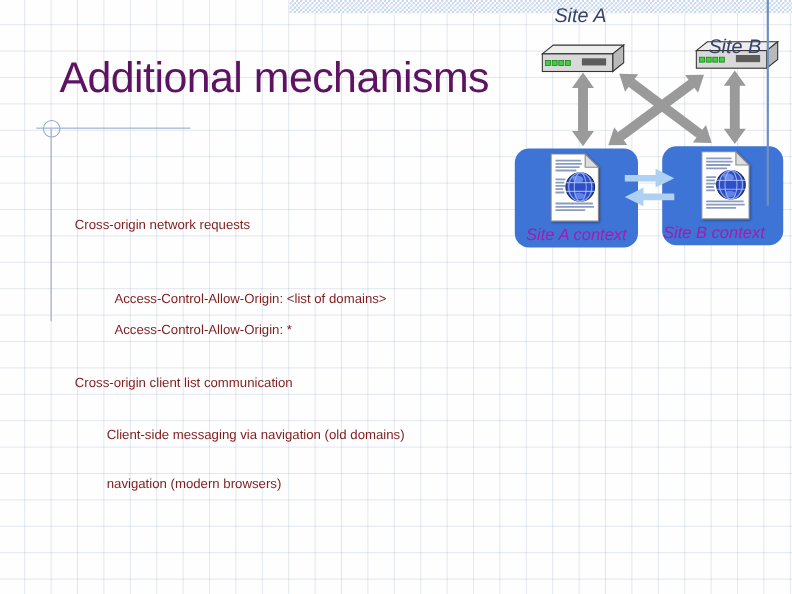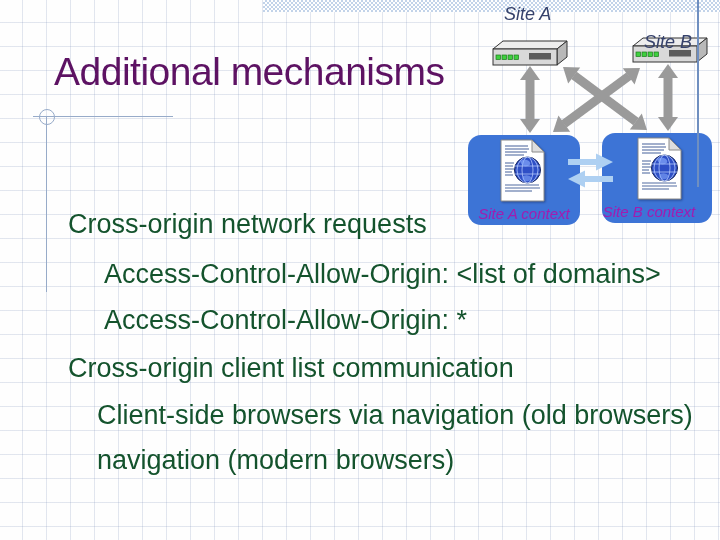--- a/index.html
+++ b/index.html
@@ -40,24 +40,24 @@
 
   
   .orn-h { left: 33px; top: 116px; width: 140px; height: 1.4px; background: #97abc9; }
   .orn-v { left: 46px; top: 117px; width: 1.4px; height: 175px; background: #97abc9; }
   .orn-circle {
     left: 39px; top: 109px; width: 14px; height: 14px;
     border: 1.4px solid #97abc9; border-radius: 50%; background: transparent;
   }
 
   .bullet {
-    color: #14532d; font-size: 27px; white-space: nowrap; line-height: 22px; margin-top: 20px;
+    color: #7f1d1d; font-size: 12px; white-space: nowrap; line-height: 22px;
   }
   .b0 { left: 68px;  top: 193px; }
-  .b1 { left: 104px; top: 243px; }
+  .b1 { left: 104px; top: 260px; }
   .b2 { left: 104px; top: 289px; }
   .b3 { left: 68px;  top: 337px; }
   .b4 { left: 97px;  top: 384px; }
   .b5 { left: 97px;  top: 429px; }
 
   .site-label {
     font-style: italic; font-size: 18px; color: #36426b;
     white-space: nowrap; z-index: 7;
   }
   .site-a-label { left: 504px; top: 4px; }
@@ -97,21 +97,21 @@
   <h1 class="abs title">Additional mechanisms</h1>
 
   <div class="abs orn-h"></div>
   <div class="abs orn-v"></div>
   <div class="abs orn-circle"></div>
 
   <div class="abs bullet b0">Cross-origin network requests</div>
   <div class="abs bullet b1">Access-Control-Allow-Origin: &lt;list of domains&gt;</div>
   <div class="abs bullet b2">Access-Control-Allow-Origin: *</div>
   <div class="abs bullet b3">Cross-origin client list communication</div>
-  <div class="abs bullet b4">Client-side browsers via navigation (old browsers)</div>
+  <div class="abs bullet b4">Client-side messaging via navigation (old domains)</div>
   <div class="abs bullet b5">navigation (modern browsers)</div>
 
   <div class="abs site-label site-a-label">Site A</div>
   <div class="abs site-label site-b-label">Site B</div>
 
   <svg class="abs server-a" width="80" height="28" viewBox="0 0 80 28">
     <polygon points="1,10 11,2 75,2 65,10" fill="#ededed" stroke="#333" stroke-width="1"></polygon>
     <polygon points="65,10 75,2 75,18 65,26" fill="#b9b9b9" stroke="#333" stroke-width="1"></polygon>
     <rect x="1" y="10" width="64" height="16" fill="#d9d9d9" stroke="#333" stroke-width="1"></rect>
     <rect x="4" y="16" width="4.5" height="4.5" fill="#3fd03f" stroke="#1c7a1c" stroke-width="0.7"></rect>

